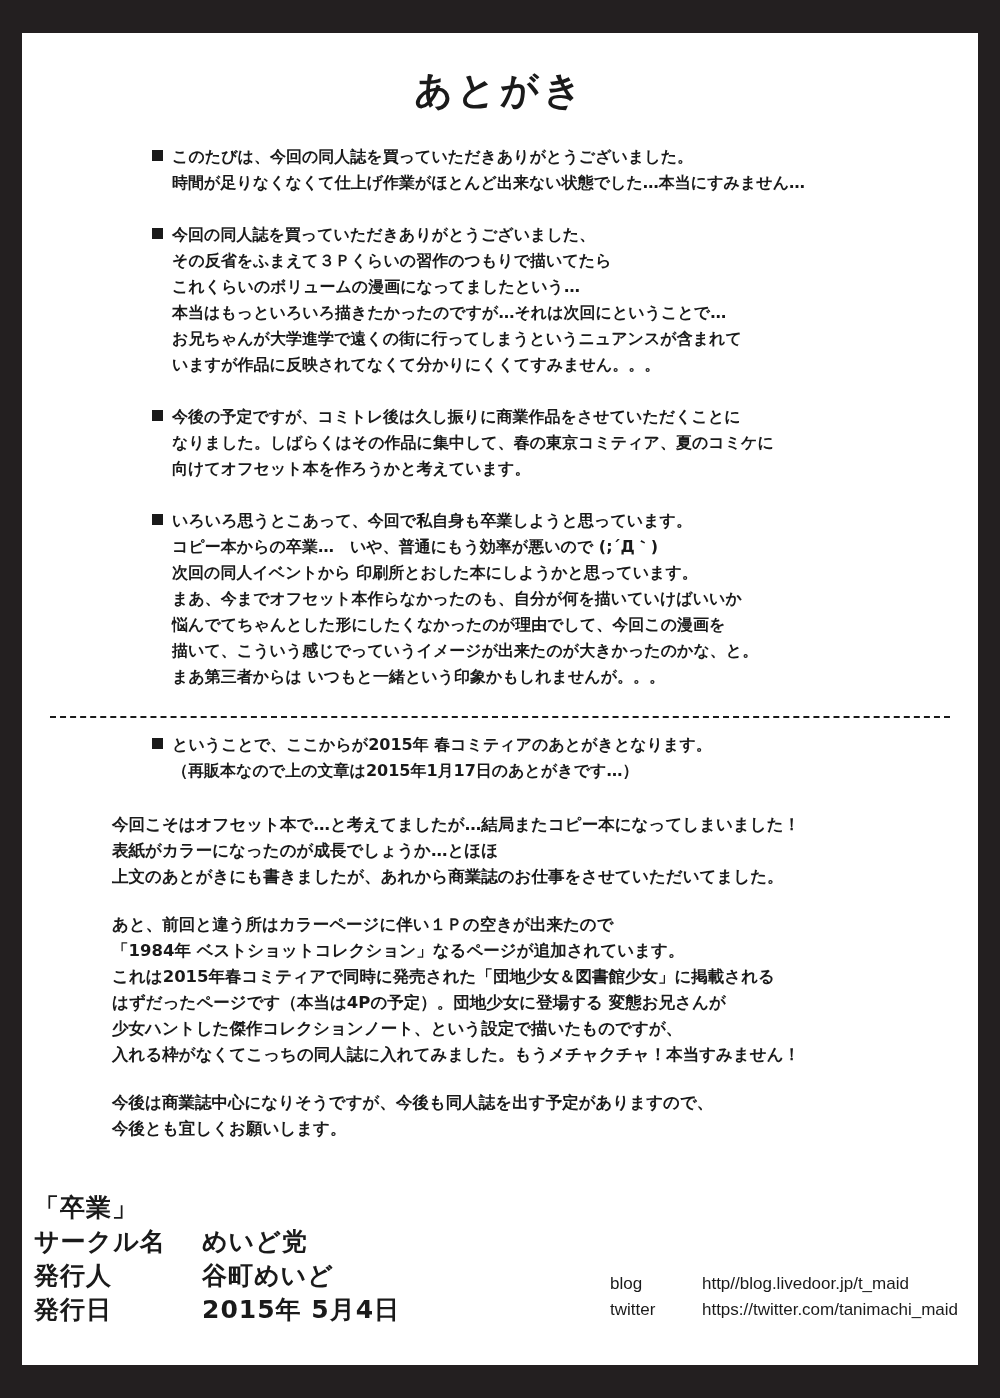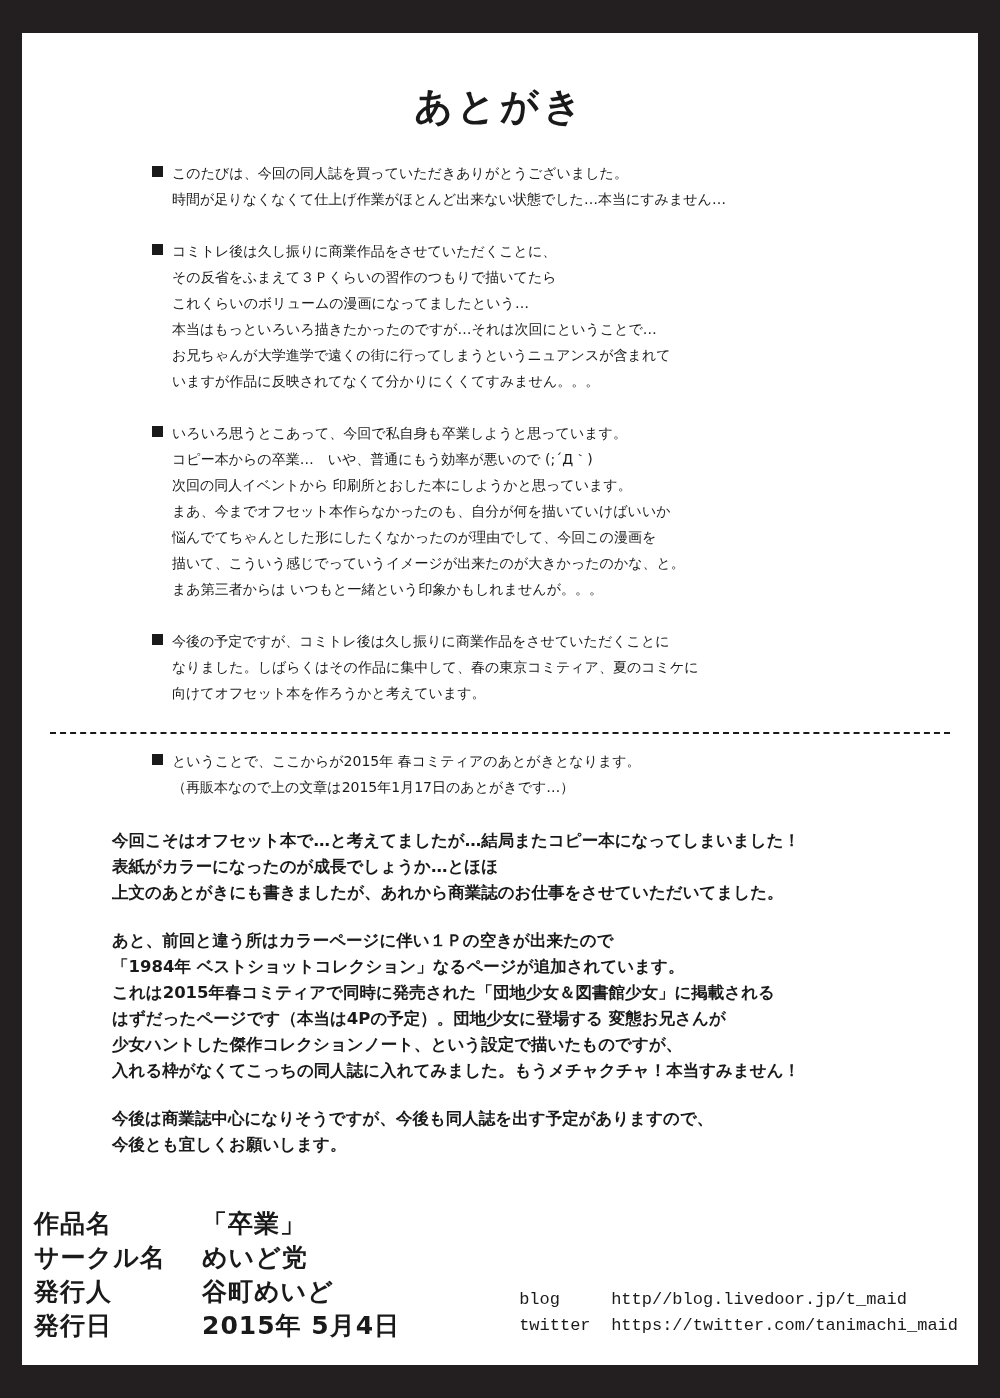--- a/index.html
+++ b/index.html
@@ -39,21 +39,21 @@
   }
   .frame-right {
     position: absolute;
     right: 0; top: 0;
     width: 22px; height: 1398px;
     background: #231f20;
   }
   .content {
     position: absolute;
     left: 22px;
-    top: 33px;
+    top: 17px;
     width: 956px;
     height: 1332px;
     box-sizing: border-box;
   }
   .doc-title {
     text-align: center;
     font-size: 38px;
     font-weight: bold;
     letter-spacing: 4px;
     color: #1a1a1a;
@@ -62,24 +62,24 @@
   }
   .sections {
     margin-top: 28px;
     padding-left: 130px;
     padding-right: 40px;
   }
   .section {
     margin-bottom: 26px;
   }
   .section .line {
-    font-size: 14px;
+    font-size: 16px;
     line-height: 26px;
     color: #1a1a1a;
-    font-weight: normal;
+    font-weight: bold;
     white-space: nowrap;
   }
   .section .line.first {
     position: relative;
   }
   .bullet {
     display: inline-block;
     width: 11px;
     height: 11px;
     background: #1a1a1a;
@@ -127,21 +127,21 @@
   .colo-value {
     letter-spacing: 1px;
   }
   .links {
     position: absolute;
     right: 6px;
     bottom: 4px;
     font-size: 17px;
     line-height: 26px;
     color: #1a1a1a;
-    font-family: Liberation Mono, monospace;
+    font-family: Liberation Sans, sans-serif;
   }
   .links-row {
     display: flex;
   }
   .links-key {
     width: 92px;
   }
   .links-val {
     white-space: nowrap;
   }
@@ -160,44 +160,44 @@
     <div class="doc-title">あとがき</div>
 
     <div class="sections">
 
       <div class="section">
         <div class="line first"><span class="bullet"></span><span>このたびは、今回の同人誌を買っていただきありがとうございました。</span></div>
         <div class="line indent">時間が足りなくなくて仕上げ作業がほとんど出来ない状態でした…本当にすみません…</div>
       </div>
 
       <div class="section">
-        <div class="line first"><span class="bullet"></span><span>コミトレ後は久し振りに商業作品をさせていただくことに、</span></div>
+        <div class="line first"><span class="bullet"></span><span>今回の同人誌を買っていただきありがとうございました、</span></div>
         <div class="line indent">その反省をふまえて３Ｐくらいの習作のつもりで描いてたら</div>
         <div class="line indent">これくらいのボリュームの漫画になってましたという…</div>
         <div class="line indent">本当はもっといろいろ描きたかったのですが…それは次回にということで…</div>
         <div class="line indent">お兄ちゃんが大学進学で遠くの街に行ってしまうというニュアンスが含まれて</div>
         <div class="line indent">いますが作品に反映されてなくて分かりにくくてすみません。。。</div>
+      </div>
+
+      <div class="section">
+        <div class="line first"><span class="bullet"></span><span>今後の予定ですが、コミトレ後は久し振りに商業作品をさせていただくことに</span></div>
+        <div class="line indent">なりました。しばらくはその作品に集中して、春の東京コミティア、夏のコミケに</div>
+        <div class="line indent">向けてオフセット本を作ろうかと考えています。</div>
       </div>
 
       <div class="section">
         <div class="line first"><span class="bullet"></span><span>いろいろ思うとこあって、今回で私自身も卒業しようと思っています。</span></div>
         <div class="line indent">コピー本からの卒業…　いや、普通にもう効率が悪いので (;´Д｀)</div>
         <div class="line indent">次回の同人イベントから 印刷所とおした本にしようかと思っています。</div>
         <div class="line indent">まあ、今までオフセット本作らなかったのも、自分が何を描いていけばいいか</div>
         <div class="line indent">悩んでてちゃんとした形にしたくなかったのが理由でして、今回この漫画を</div>
         <div class="line indent">描いて、こういう感じでっていうイメージが出来たのが大きかったのかな、と。</div>
         <div class="line indent">まあ第三者からは いつもと一緒という印象かもしれませんが。。。</div>
       </div>
 
-      <div class="section">
-        <div class="line first"><span class="bullet"></span><span>今後の予定ですが、コミトレ後は久し振りに商業作品をさせていただくことに</span></div>
-        <div class="line indent">なりました。しばらくはその作品に集中して、春の東京コミティア、夏のコミケに</div>
-        <div class="line indent">向けてオフセット本を作ろうかと考えています。</div>
-      </div>
-
     </div>
 
     <div class="divider"></div>
 
     <div class="sections" style="margin-top:0;">
       <div class="section" style="margin-bottom:28px;">
         <div class="line first"><span class="bullet"></span><span>ということで、ここからが2015年 春コミティアのあとがきとなります。</span></div>
         <div class="line indent">（再販本なので上の文章は2015年1月17日のあとがきです…）</div>
       </div>
     </div>
@@ -217,21 +217,20 @@
       <div class="line">入れる枠がなくてこっちの同人誌に入れてみました。もうメチャクチャ！本当すみません！</div>
     </div>
 
     <div class="block">
       <div class="line">今後は商業誌中心になりそうですが、今後も同人誌を出す予定がありますので、</div>
       <div class="line">今後とも宜しくお願いします。</div>
     </div>
 
     <div class="colophon">
       <div class="colo-row">
-        <div class="colo-label">作品名</div>
         <div class="colo-value">「卒業」</div>
       </div>
       <div class="colo-row">
         <div class="colo-label">サークル名</div>
         <div class="colo-value">めいど党</div>
       </div>
       <div class="colo-row">
         <div class="colo-label">発行人</div>
         <div class="colo-value">谷町めいど</div>
       </div>

